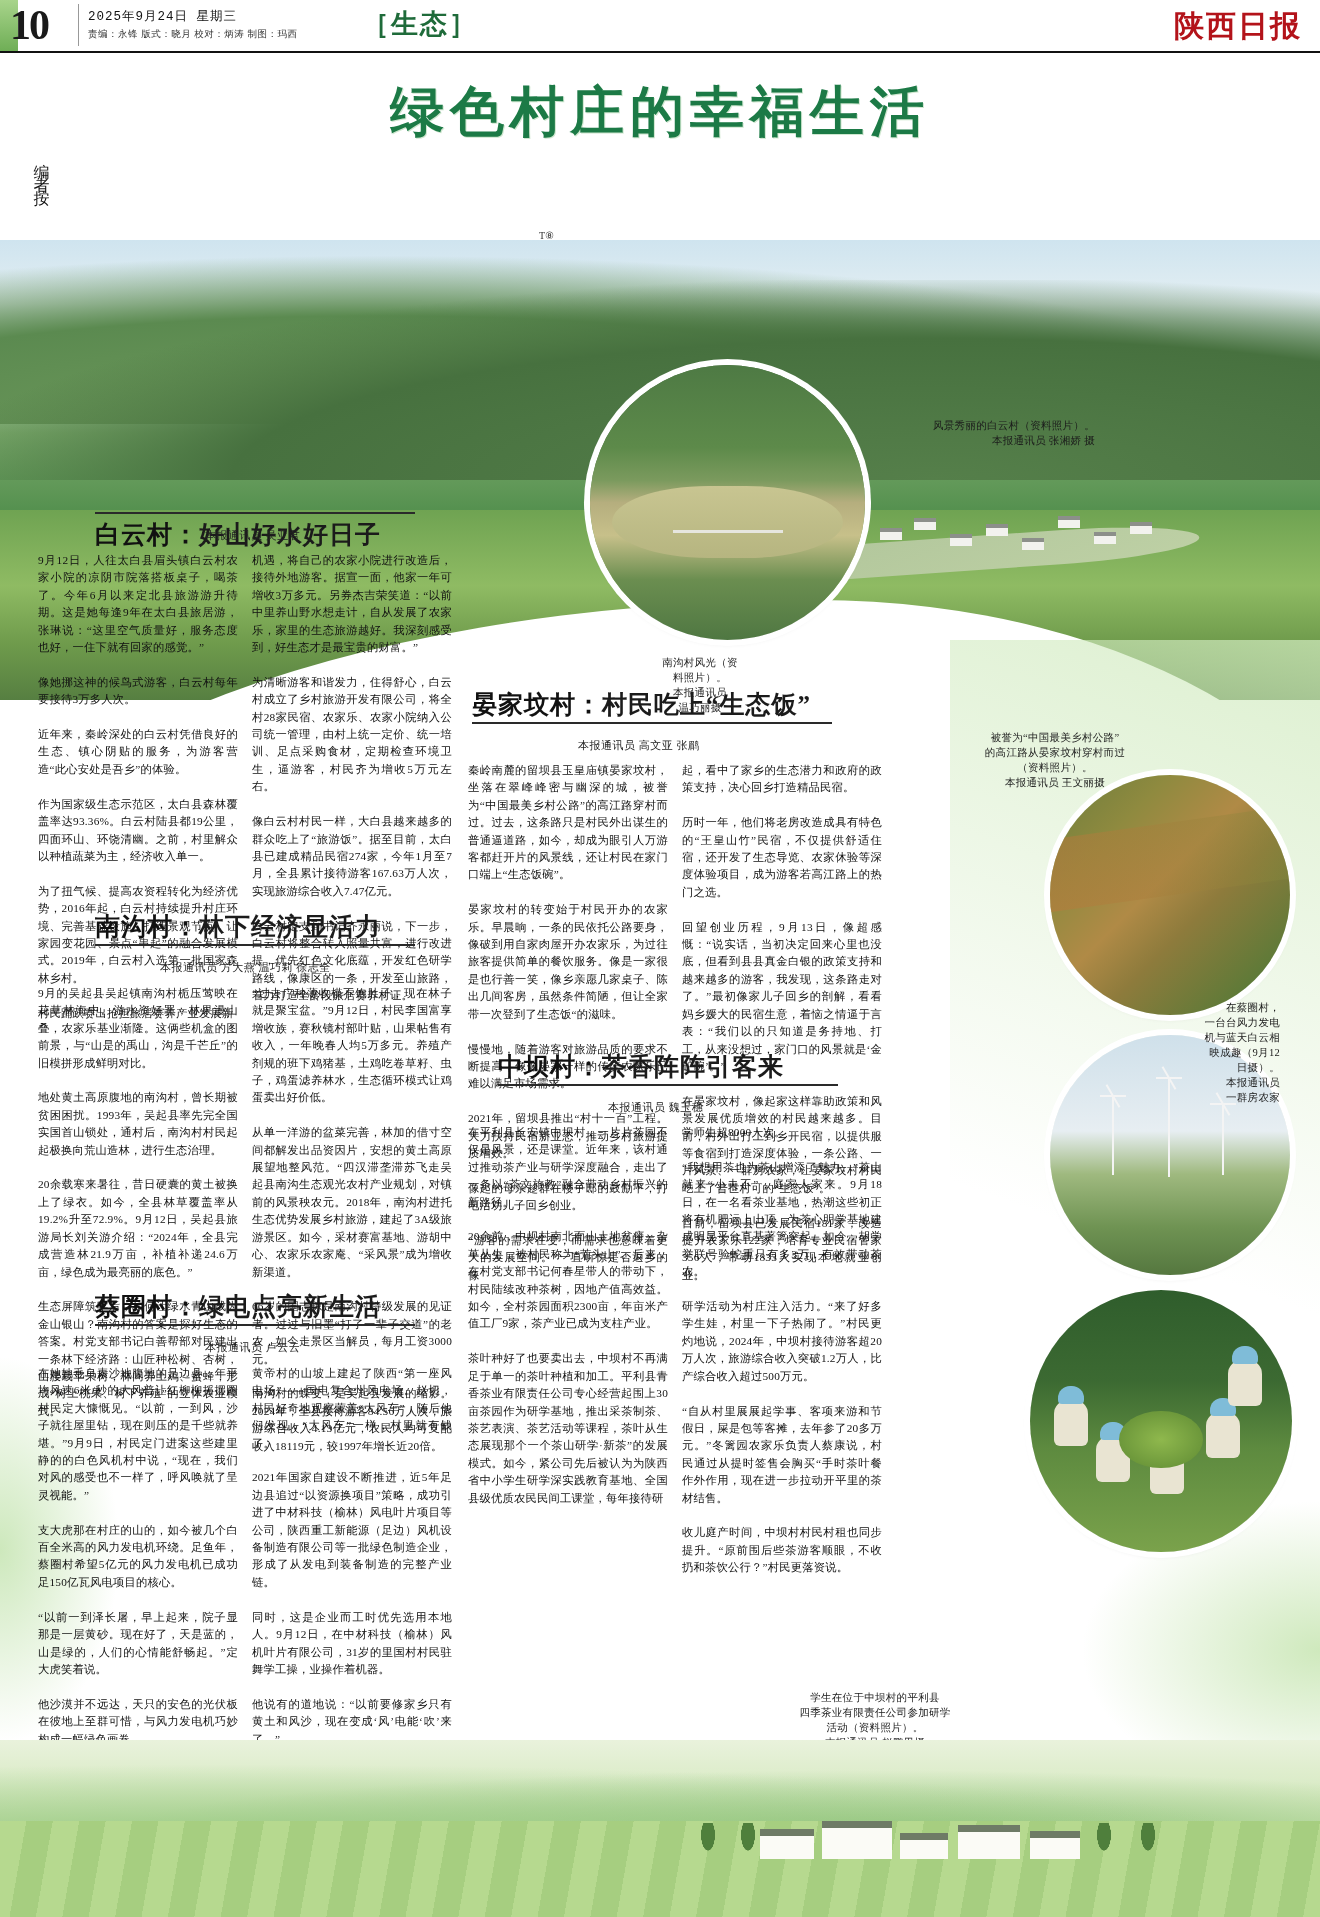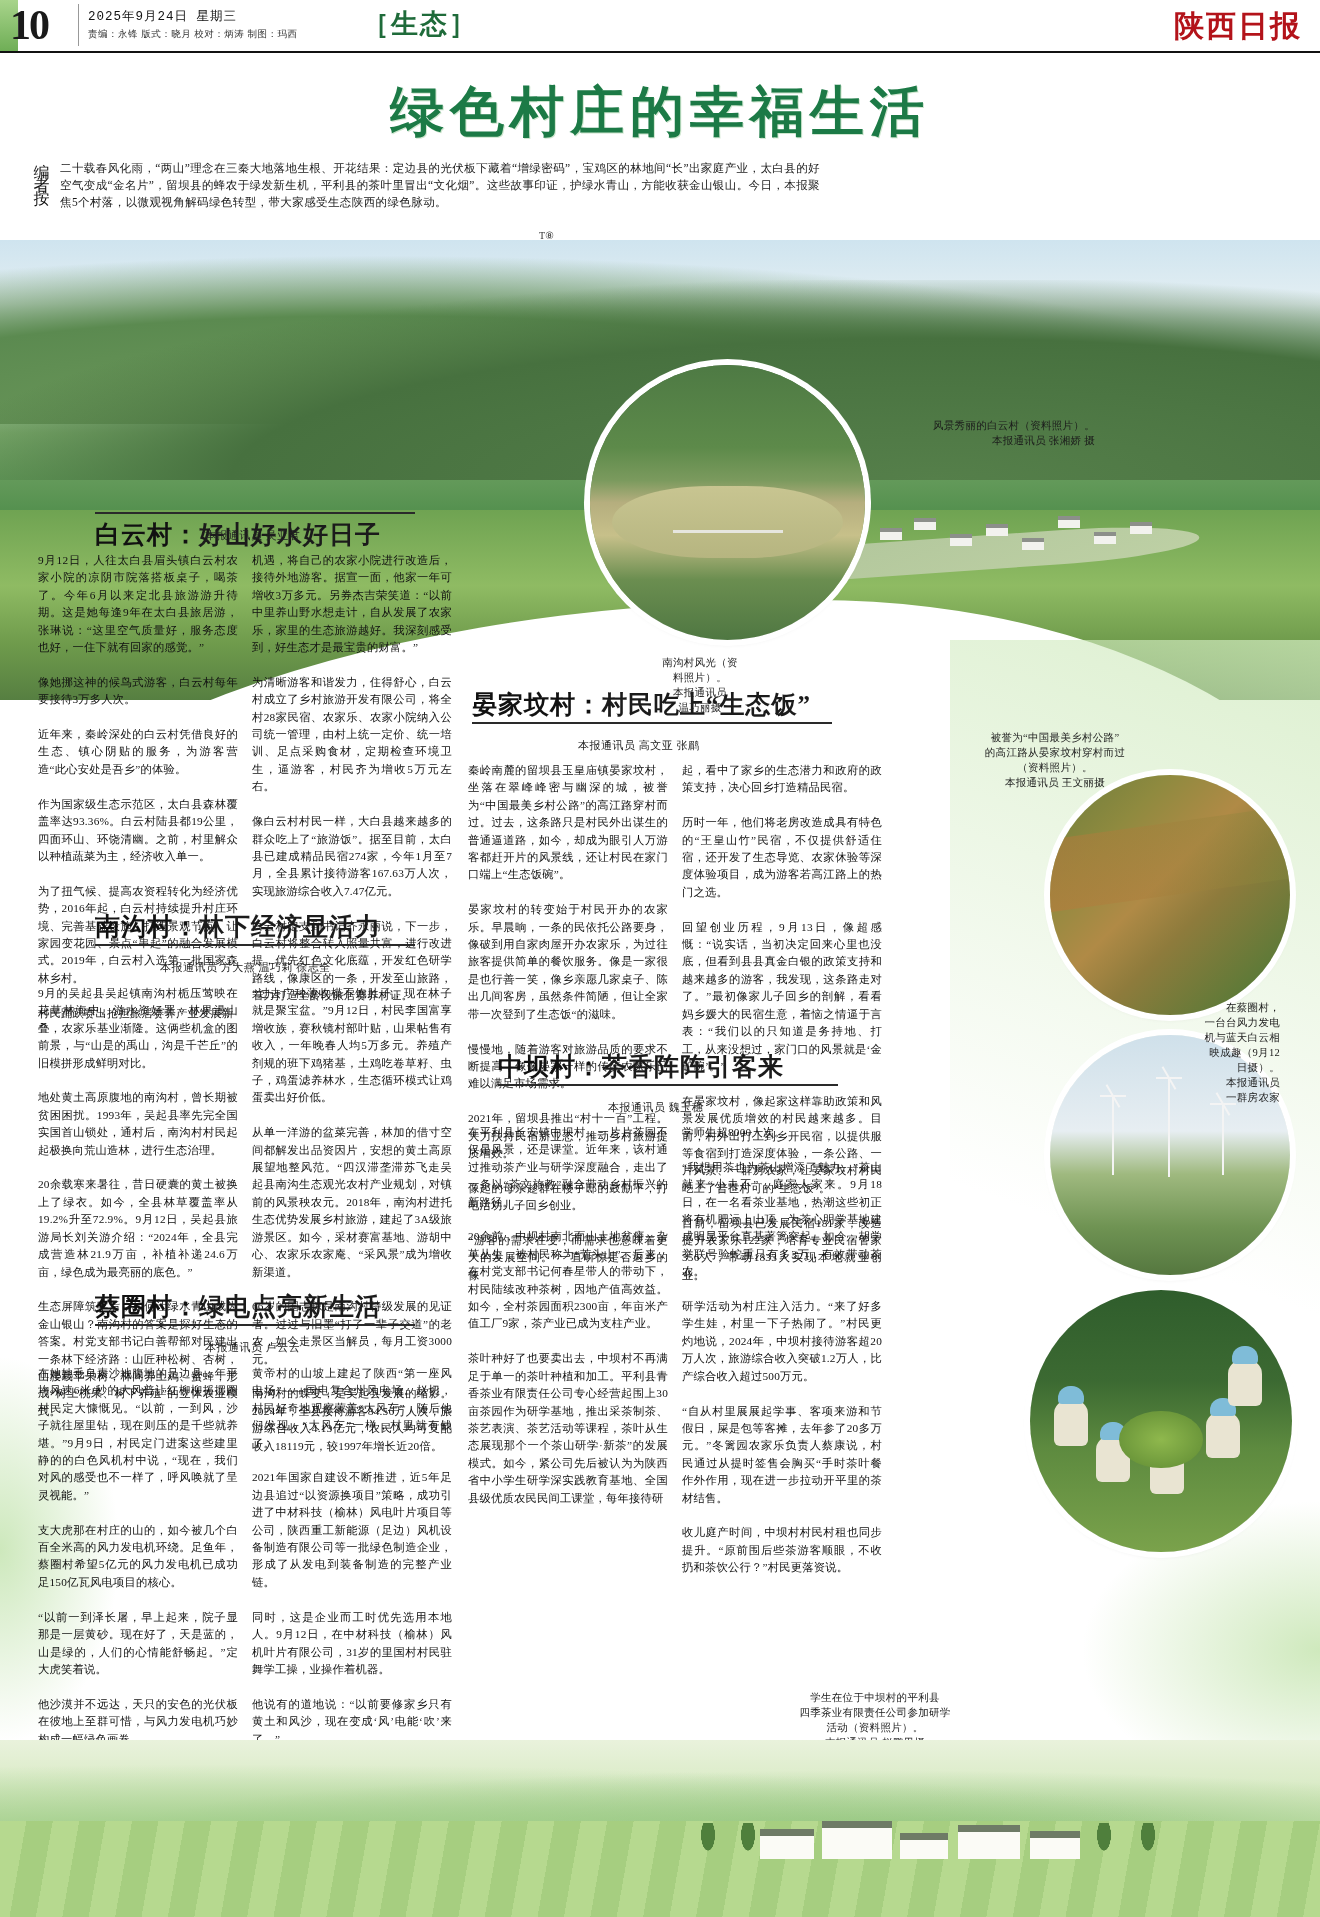--- a/index.html
+++ b/index.html
@@ -163,21 +163,20 @@
   <div id="credit-line">责编：永锋   版式：晓月   校对：炳涛   制图：玛西</div>
   <div id="section-title">［生态］</div>
   <div id="paper-logo">陕西日报</div>
   <div id="masthead-bottom-rule"></div>
 </div>
 
 <div id="headline">绿色村庄的幸福生活</div>
 
 <div id="editor-note-wrap">
   <div id="editor-label">编者按</div>
-  <div id="editor-note">二十载春风化雨，“两山”理念在三秦大地落地生根、开花结果：定边县的光伏板下藏着“增绿密码”，宝鸡区的林地间“长”出家庭产业，太白县的好空气变成“金名片”，留坝县的蜂农于绿发新生机，平利县的茶叶里冒出“文化烟”。这些故事印证，护绿水青山，方能收获金山银山。今日，本报聚焦5个村落，以微观视角解码绿色转型，带大家感受生态陕西的绿色脉动。</div>
   <div id="editor-sign">T⑧</div>
 </div>
 
 <div id="hero">
   <div id="hero-sky"></div>
   <div id="hero-ridge1"></div>
   <div id="hero-ridge2"></div>
   <div id="hero-field"></div>
   <div id="hero-river"></div>
   <div id="hero-houses">

